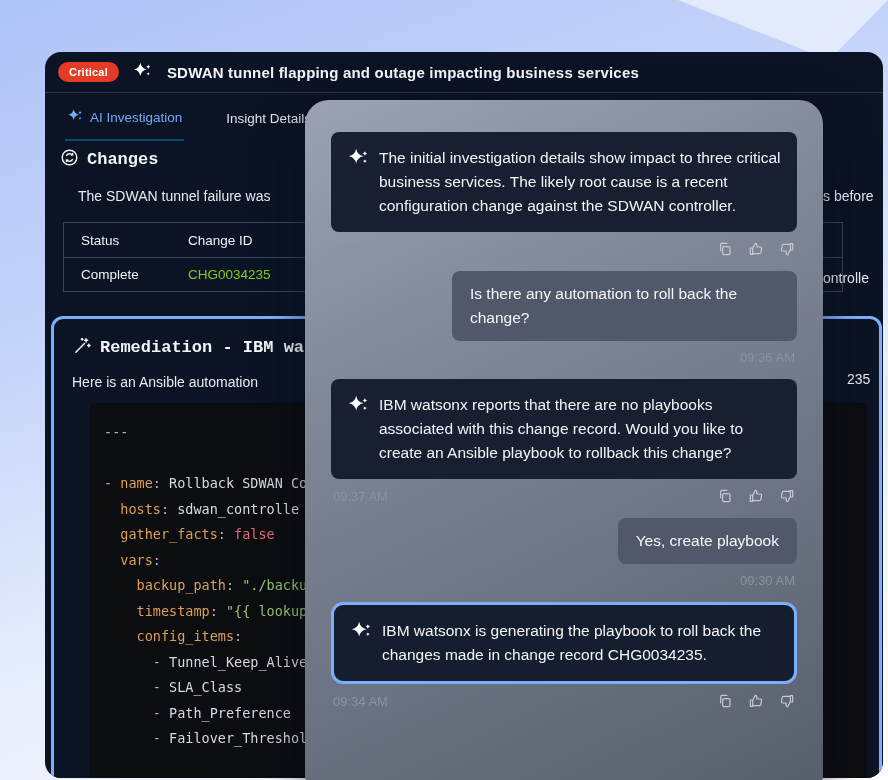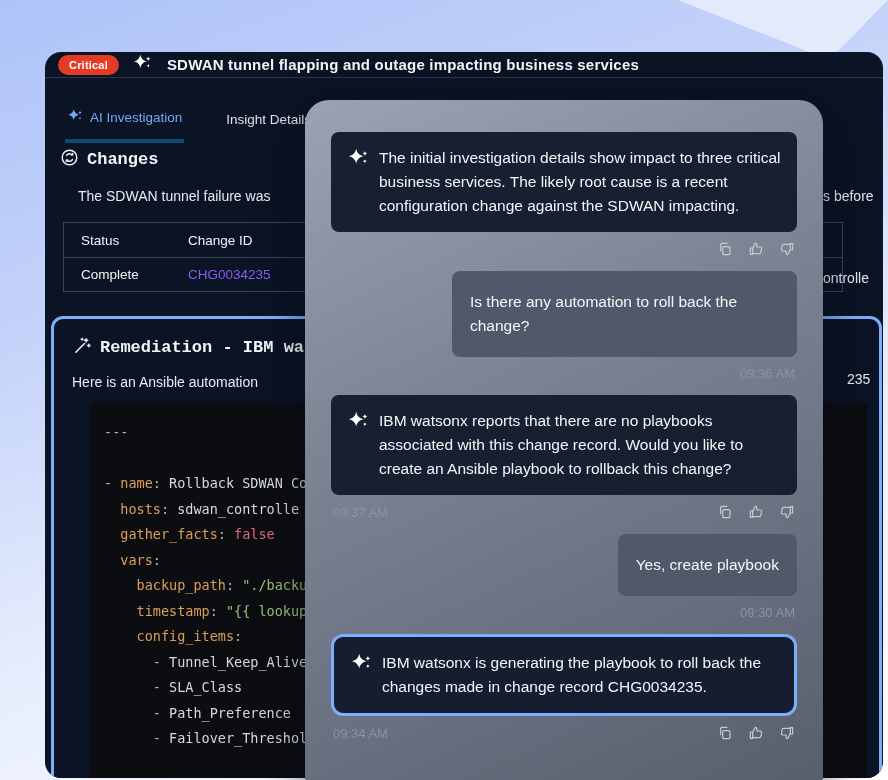--- a/index.html
+++ b/index.html
@@ -17,52 +17,52 @@
     opacity:.85;
   }
 
   
   .window {
     position:absolute; left:45px; top:52px; width:838px; height:726px;
     background:#0a1424; border-radius:16px; overflow:hidden;
     color:#f2f4f8;
   }
   .header-bar {
-    position:absolute; top:0; left:0; right:0; height:26px;
+    position:absolute; top:0; left:0; right:0; height:41px;
     display:flex; align-items:center; gap:13px; padding:0 13px;
     border-bottom:1px solid #2a3547;
   }
   .badge-critical {
     background:#e33b25; color:#ffffff; font-size:11px; font-weight:700;
     padding:4px 11px; border-radius:999px; letter-spacing:.2px;
   }
   .incident-title { font-size:15px; font-weight:600; letter-spacing:.2px; }
 
   .tabs { position:absolute; top:50px; left:20px; display:flex; gap:40px; }
   .tab { display:flex; align-items:center; gap:7px; font-size:13.5px; padding:6px 2px 12px; cursor:pointer; }
-  .tab.active { color:#77a7f9; border-bottom:4px solid #0c4a6e; }
+  .tab.active { color:#77a7f9; border-bottom:2px solid #0c4a6e; }
   .tab.inactive { color:#dfe3ea; }
 
   .section-head { display:flex; align-items:center; gap:8px; }
   .section-title { font-size:17px; font-weight:700;font-family:Liberation Mono, monospace; }
 
   .changes { position:absolute; top:96px; left:15px; right:0; }
   .changes .section-head { margin-left:0; }
   .changes-summary { margin:17px 0 0 18px; font-size:14px; color:#e8ebf1; }
 
   .changes-table {
     position:absolute; top:170px; left:18px; width:780px;
     border:1px solid #39455a; font-size:13.5px;
   }
   .ct-row { display:flex; height:34px; align-items:center; }
   .ct-row + .ct-row { border-top:1px solid #39455a; }
   .ct-cell { padding:0 17px; }
   .ct-cell.c1 { width:107px; }
   .ct-cell.c2 { width:150px; }
-  .link-blue { color:#8b5cf6; text-decoration:none; cursor:pointer; }
+  .link-blue { color:#84cc16; text-decoration:none; cursor:pointer; }
 
   .frag { position:absolute; font-size:14px; color:#e8ebf1; white-space:nowrap; }
 
   
   .rem-card {
     position:absolute; top:264px; left:6px; right:1px; bottom:-12px;
     border:3px solid #7caefc; border-radius:12px;
     background:#0a1424; padding:17px 12px 0 13px;
   }
   .rem-intro { margin:15px 0 0 5px; font-size:14px; color:#e8ebf1; }
@@ -97,21 +97,21 @@
   .msg-group { display:flex; flex-direction:column; margin-bottom:14px; }
   .msg-card {
     background:#171f30; border-radius:8px; padding:14px 16px;
     display:flex; gap:10px; font-size:15.5px; line-height:24px; color:#f3f5f9;
   }
   .msg-card.highlighted { border:3px solid #7caefc; border-radius:12px; background:#151e2e; }
   .spark-wrap { flex:0 0 22px; padding-top:1px; }
   .user-bubble {
     align-self:flex-end; max-width:345px;
     background:#515869; color:#f5f6f8;
-    border-radius:8px; padding:19px 18px; font-size:15.5px; line-height:24px;
+    border-radius:8px; padding:11px 18px; font-size:15.5px; line-height:24px;
   }
   .meta-row {
     display:flex; justify-content:space-between; align-items:center;
     margin-top:9px; padding:0 2px;
   }
   .meta-row.user-meta { justify-content:flex-end; }
   .msg-time { font-size:13px; color:#8a93a2; }
   .action-icons { display:flex; gap:15px; }
   .action-icons svg { cursor:pointer; }
 </style>
@@ -203,21 +203,21 @@
 
 <div class="chat-frame">
   <div class="chat-inner" id="chat-list">
       <div class="msg-group">
         <div class="msg-card">
           <span class="spark-wrap"><svg width="22" height="22" viewBox="0 0 24 24" fill="#ffffff">
               <path d="M10 2 Q11.2 8.8 18 10 Q11.2 11.2 10 18 Q8.8 11.2 2 10 Q8.8 8.8 10 2 Z"></path>
               <path d="M19.5 4.5 Q20 6.5 22 7 Q20 7.5 19.5 9.5 Q19 7.5 17 7 Q19 6.5 19.5 4.5 Z"></path>
               <path d="M19.5 13.5 Q19.9 15 21.5 15.4 Q19.9 15.8 19.5 17.4 Q19.1 15.8 17.5 15.4 Q19.1 15 19.5 13.5 Z"></path>
             </svg></span>
-          <div>The initial investigation details show impact to three critical business services. The likely root cause is a recent configuration change against the SDWAN impacting.</div>
+          <div>The initial investigation details show impact to three critical business services. The likely root cause is a recent configuration change against the SDWAN controller.</div>
         </div>
         <div class="meta-row">
           <span class="msg-time">09:34 AM</span>
           <span class="action-icons">
             <svg width="16" height="16" viewBox="0 0 24 24" fill="none" stroke="#c6cad2" stroke-width="1.8">
               <rect x="8.5" y="8.5" width="11" height="12" rx="2"></rect>
               <path d="M5.5 15.5v-10a2 2 0 0 1 2-2h8"></path>
             </svg>
             <svg width="16" height="16" viewBox="0 0 24 24" fill="none" stroke="#c6cad2" stroke-width="1.8" stroke-linejoin="round">
               <path d="M7 10.5v9.5h-3.5v-9.5z"></path>

